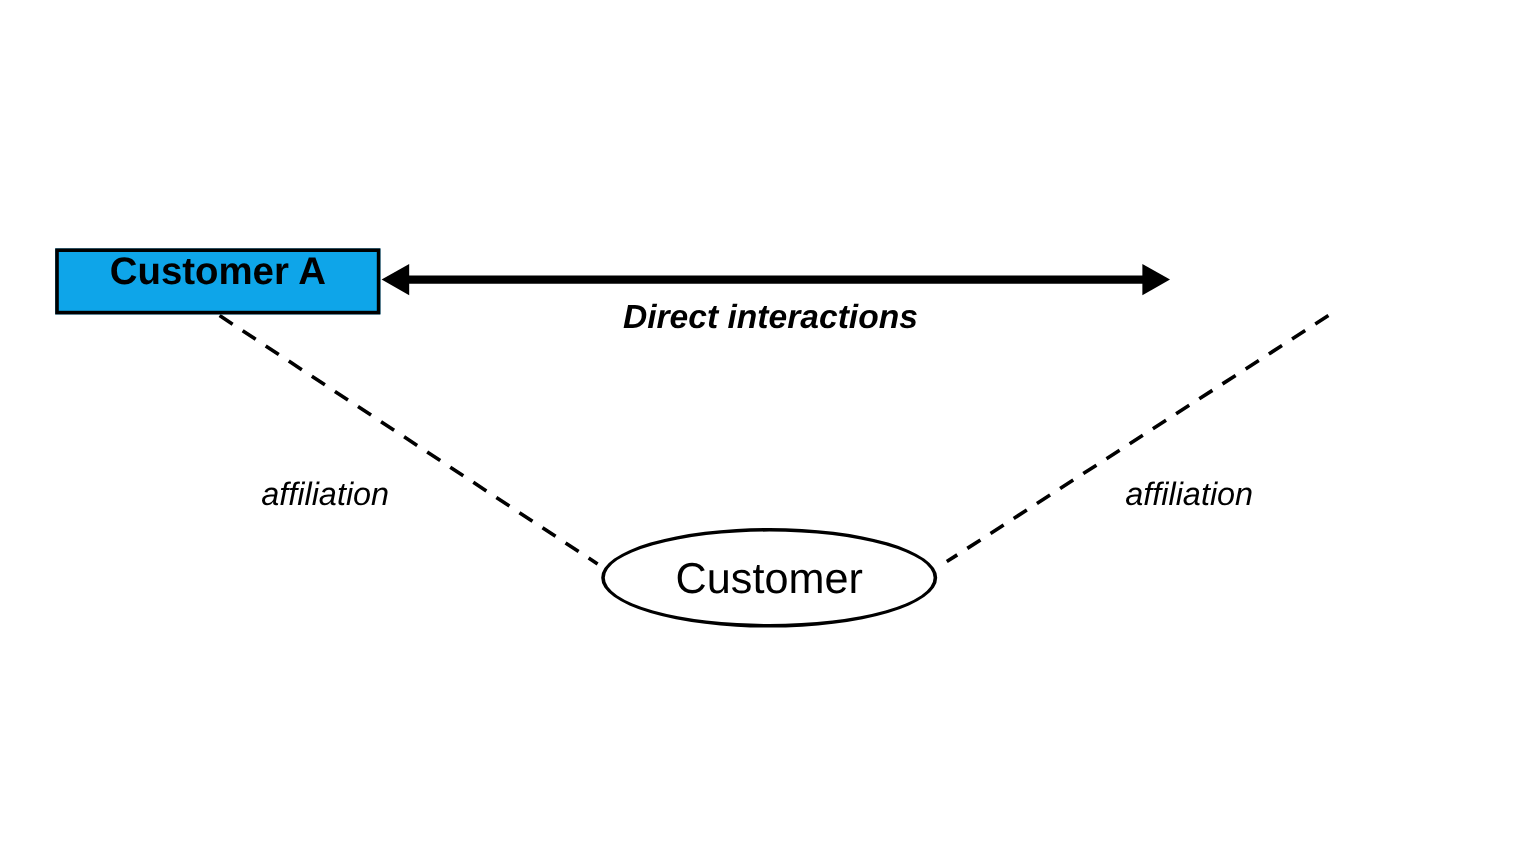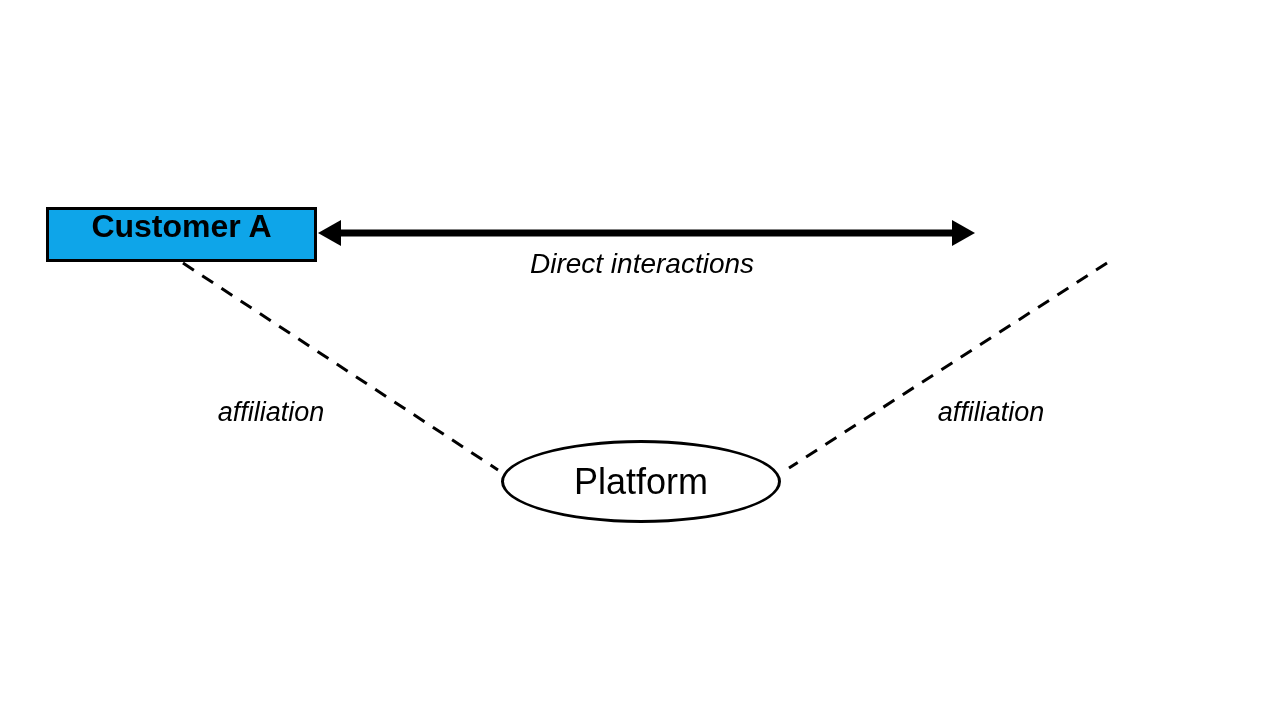--- a/index.html
+++ b/index.html
@@ -57,21 +57,21 @@
     line-height: 1;
   }
   .edge-label {
     position: absolute;
     color: #000000;
     font-style: italic;
     white-space: nowrap;
     transform: translateX(-50%);
     line-height: 1;
   }
-  .edge-label.direct   { left: 642px; top: 250px; font-size: 28px; }
+  .edge-label.direct   { left: 642px; top: 250px; font-size: 28px; font-weight: bold; }
   .edge-label.aff-left { left: 271px; top: 399px; font-size: 27px; }
   .edge-label.aff-right{ left: 991px; top: 399px; font-size: 27px; }
 </style>
 </head>
 <body>
 
 <div class="canvas">
 
   <svg class="connectors" viewBox="0 0 1280 720">
 
@@ -83,21 +83,21 @@
 
     <line x1="1107" y1="263" x2="789" y2="468" stroke="#000000" stroke-width="3" stroke-dasharray="13,10"></line>
   </svg>
 
   <div class="node-box customer-a">
     <span>Customer A</span>
   </div>
 
 
   <div class="node-ellipse">
-    <span>Platform</span>
+    <span>Customer</span>
   </div>
 
   <div class="edge-label direct">Direct interactions</div>
 
   <div class="edge-label aff-left">affiliation</div>
 
   <div class="edge-label aff-right">affiliation</div>
 
 </div>
 

